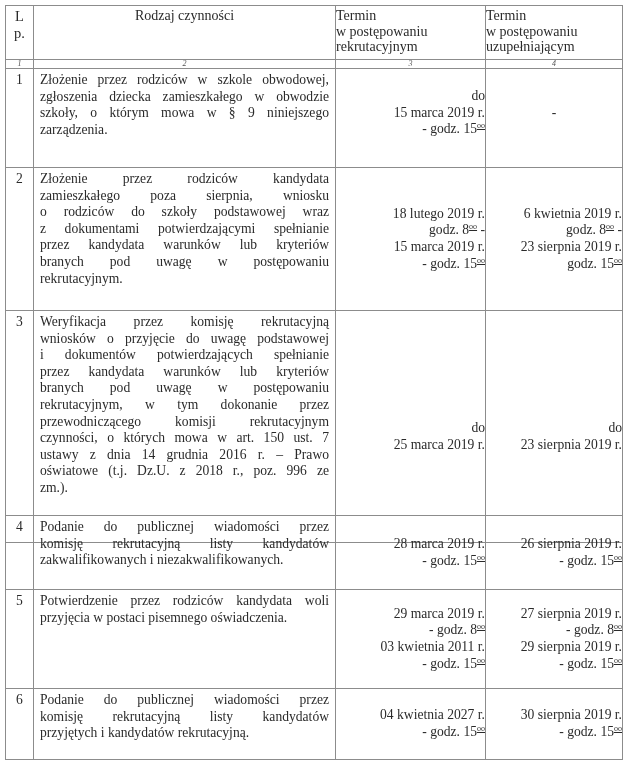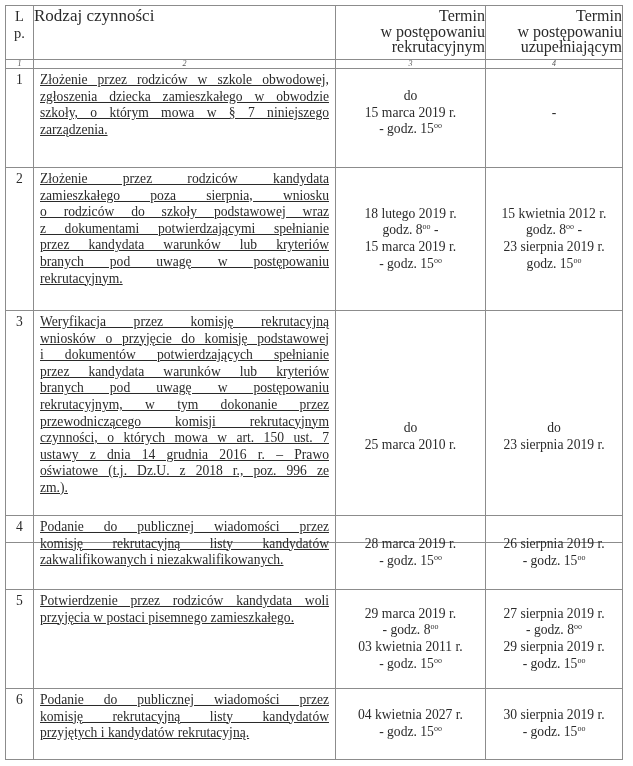--- a/index.html
+++ b/index.html
@@ -31,37 +31,37 @@
     }
     #table-a { top: 5px; }
     #table-b { top: 515px; }
     col.c-lp { width: 28px; }
     col.c-desc { width: 302px; }
     col.c-t1 { width: 150px; }
     col.c-t2 { width: 137px; }
 
     .hdr-row td { height: 51px; }
     .hdr-row .lp-h { text-align: center; font-size: 14.5px; line-height: 17px; padding-top: 2px; }
-    .hdr-row .desc-h { font-size: 17px; padding-top: 2px; }
-    .hdr-row .term-h { text-align: right; font-size: 16px; line-height: 15.5px; padding-top: 2px; }
+    .hdr-row .desc-h { text-align: center; font-size: 14px; padding-top: 2px; }
+    .hdr-row .term-h { text-align: left; font-size: 14px; line-height: 15.5px; padding-top: 2px; }
     .num-row td {
       height: 8px;
       font-size: 8px;
       line-height: 8px;
       font-style: italic;
       text-align: center;
       color: #555;
     }
     .lp-cell { text-align: center; padding-top: 3px !important; }
     .desc-cell { padding: 3px 6px 0 6px !important; text-align: justify; }
-    .desc-cell .line { display: block; text-align: justify; text-align-last: justify; text-decoration: underline; }
+    .desc-cell .line { display: block; text-align: justify; text-align-last: justify; }
     .desc-cell .line.last { text-align-last: left; }
-    .term-cell { text-align: center; vertical-align: middle !important; }
+    .term-cell { text-align: right; vertical-align: middle !important; }
     .term-line { display: block; }
-    sup.oo { font-size: 8px; vertical-align: 5px; line-height: 0; }
+    sup.oo { font-size: 8px; vertical-align: 5px; line-height: 0; text-decoration: underline; }
 
     #r1 td { height: 88px; }
     #r2 td { height: 139px; }
     #r3 td { height: 211px; }
     #r4 td { height: 70px; }
     #r5 td { height: 95px; }
     #r6 td { height: 67px; }
 
     .dash-cell { text-align: center; vertical-align: middle !important; padding-bottom: 10px !important; }
   </style>
@@ -97,21 +97,21 @@
       <td>1</td>
       <td>2</td>
       <td>3</td>
       <td>4</td>
     </tr>
     <tr id="r1">
         <td class="lp-cell">1</td>
         <td class="desc-cell">
           <span class="line">Złożenie przez rodziców w szkole obwodowej,</span>
           <span class="line">zgłoszenia dziecka zamieszkałego w obwodzie</span>
-          <span class="line">szkoły, o którym mowa w § 7 niniejszego</span>
+          <span class="line">szkoły, o którym mowa w § 9 niniejszego</span>
           <span class="line last">zarządzenia.</span>
         </td>
         <td class="term-cell" style="padding-bottom: 10px;">
           <span class="term-line"><span>do</span></span>
           <span class="term-line"><span>15 marca 2019 r.</span></span>
           <span class="term-line"><span>- godz. 15</span><sup class="oo">oo</sup></span>
         </td>
         <td class="term-cell dash-cell">
           <span class="term-line"><span>-</span></span>
         </td>
@@ -127,44 +127,44 @@
           <span class="line">branych pod uwagę w postępowaniu</span>
           <span class="line last">rekrutacyjnym.</span>
         </td>
         <td class="term-cell">
           <span class="term-line"><span>18 lutego 2019 r.</span></span>
           <span class="term-line"><span>godz. 8</span><sup class="oo">oo</sup><span> -</span></span>
           <span class="term-line"><span>15 marca 2019 r.</span></span>
           <span class="term-line"><span>- godz. 15</span><sup class="oo">oo</sup></span>
         </td>
         <td class="term-cell">
-          <span class="term-line"><span>15 kwietnia 2012 r.</span></span>
+          <span class="term-line"><span>6 kwietnia 2019 r.</span></span>
           <span class="term-line"><span>godz. 8</span><sup class="oo">oo</sup><span> -</span></span>
           <span class="term-line"><span>23 sierpnia 2019 r.</span></span>
           <span class="term-line"><span>godz. 15</span><sup class="oo">oo</sup></span>
         </td>
       </tr>
     <tr id="r3">
         <td class="lp-cell">3</td>
         <td class="desc-cell">
           <span class="line">Weryfikacja przez komisję rekrutacyjną</span>
-          <span class="line">wniosków o przyjęcie do komisję podstawowej</span>
+          <span class="line">wniosków o przyjęcie do uwagę podstawowej</span>
           <span class="line">i dokumentów potwierdzających spełnianie</span>
           <span class="line">przez kandydata warunków lub kryteriów</span>
           <span class="line">branych pod uwagę w postępowaniu</span>
           <span class="line">rekrutacyjnym, w tym dokonanie przez</span>
           <span class="line">przewodniczącego komisji rekrutacyjnym</span>
           <span class="line">czynności, o których mowa w art. 150 ust. 7</span>
           <span class="line">ustawy z dnia 14 grudnia 2016 r. – Prawo</span>
           <span class="line">oświatowe (t.j. Dz.U. z 2018 r., poz. 996 ze</span>
           <span class="line last">zm.).</span>
         </td>
         <td class="term-cell" style="padding-top: 20px;">
           <span class="term-line"><span>do</span></span>
-          <span class="term-line"><span>25 marca 2010 r.</span></span>
+          <span class="term-line"><span>25 marca 2019 r.</span></span>
         </td>
         <td class="term-cell" style="padding-top: 20px;">
           <span class="term-line"><span>do</span></span>
           <span class="term-line"><span>23 sierpnia 2019 r.</span></span>
         </td>
       </tr>
   </tbody>
 </table>
 
 <table class="schedule" id="table-b">
@@ -188,21 +188,21 @@
         </td>
         <td class="term-cell">
           <span class="term-line"><span>26 sierpnia 2019 r.</span></span>
           <span class="term-line"><span>- godz. 15</span><sup class="oo">oo</sup></span>
         </td>
       </tr>
     <tr id="r5">
         <td class="lp-cell">5</td>
         <td class="desc-cell">
           <span class="line">Potwierdzenie przez rodziców kandydata woli</span>
-          <span class="line last">przyjęcia w postaci pisemnego zamieszkałego.</span>
+          <span class="line last">przyjęcia w postaci pisemnego oświadczenia.</span>
         </td>
         <td class="term-cell">
           <span class="term-line"><span>29 marca 2019 r.</span></span>
           <span class="term-line"><span>- godz. 8</span><sup class="oo">oo</sup></span>
           <span class="term-line"><span>03 kwietnia 2011 r.</span></span>
           <span class="term-line"><span>- godz. 15</span><sup class="oo">oo</sup></span>
         </td>
         <td class="term-cell">
           <span class="term-line"><span>27 sierpnia 2019 r.</span></span>
           <span class="term-line"><span>- godz. 8</span><sup class="oo">oo</sup></span>

